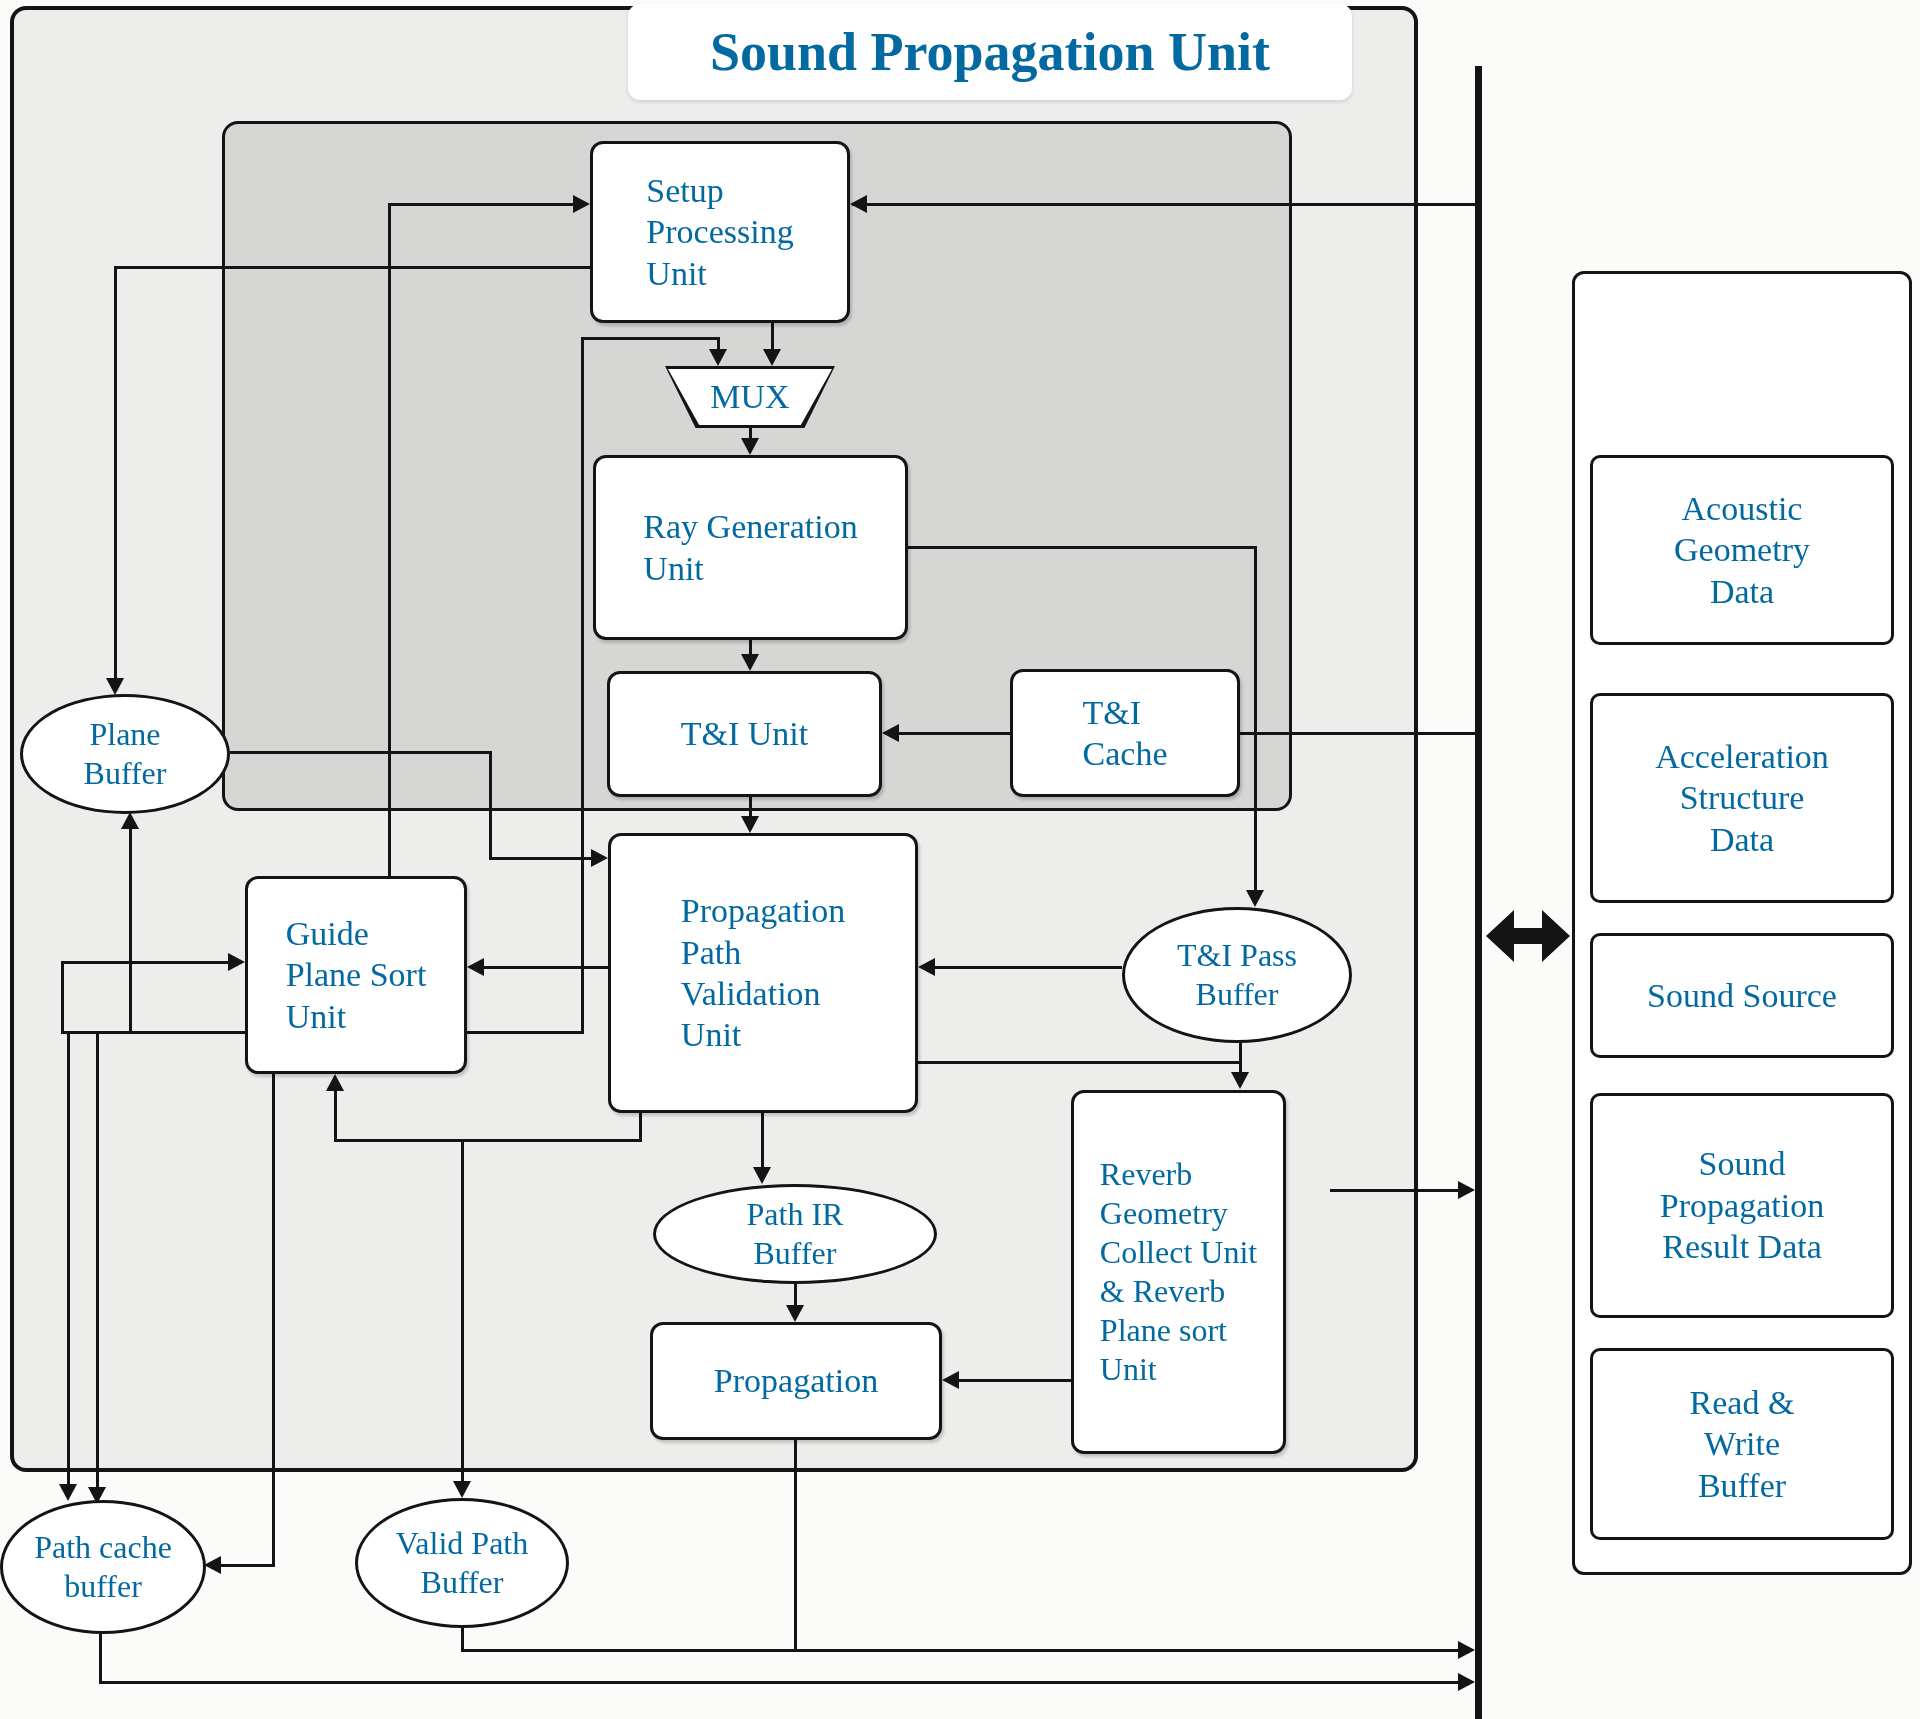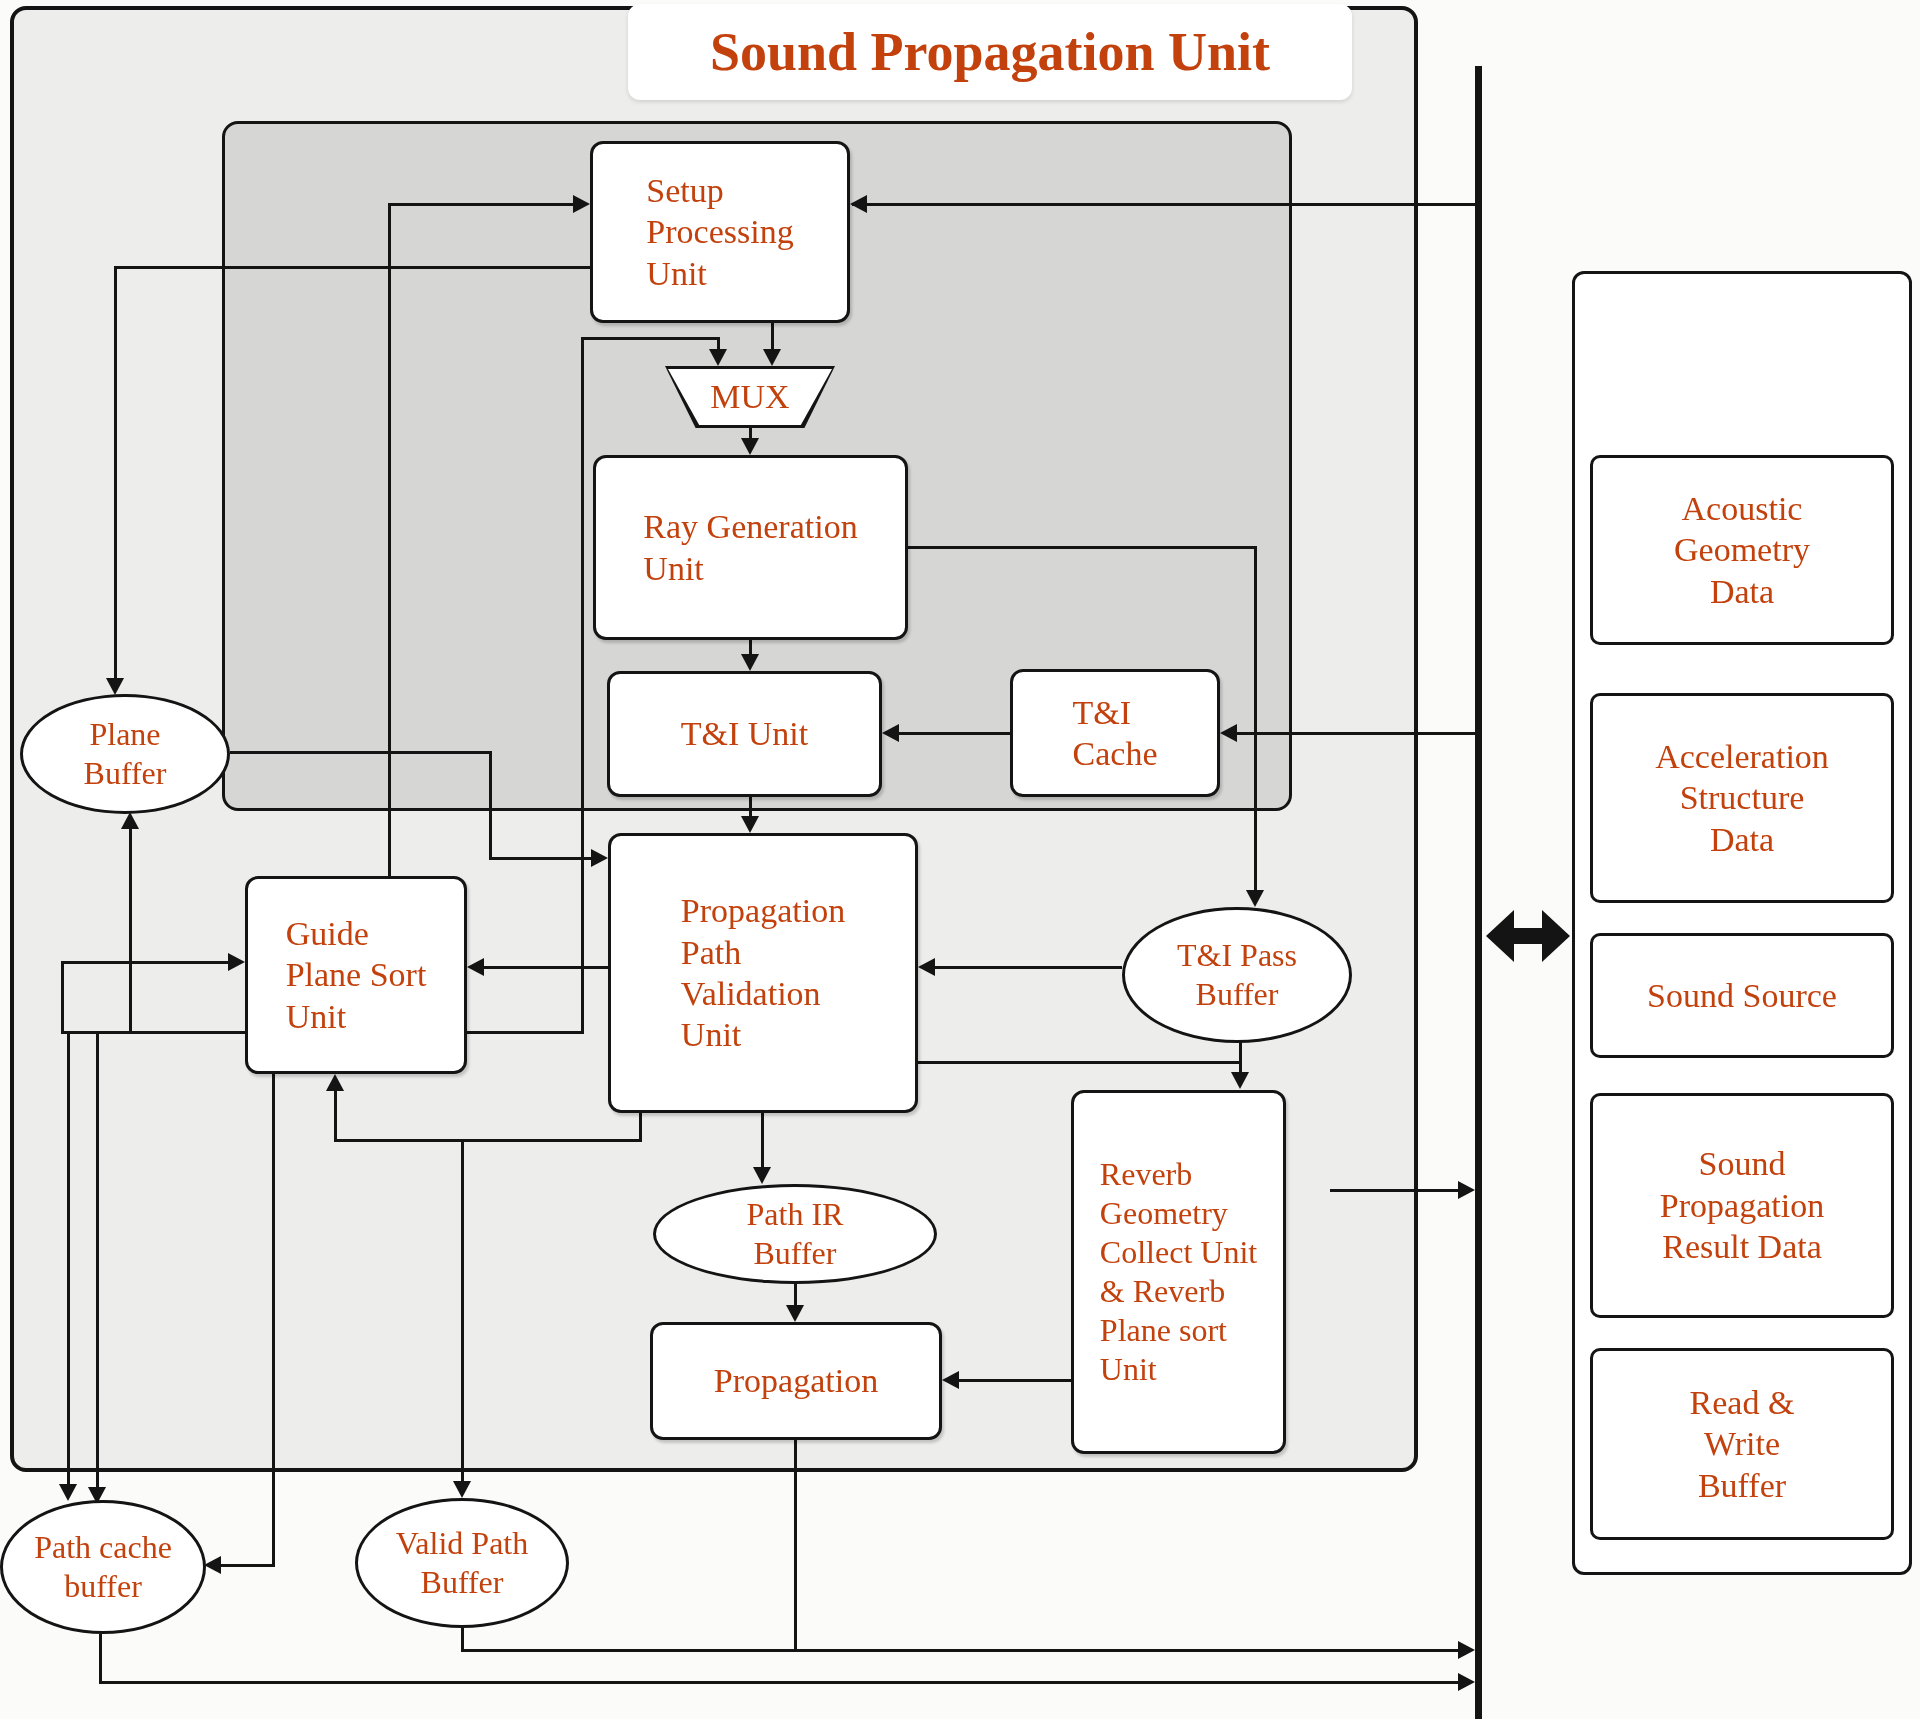--- a/index.html
+++ b/index.html
@@ -1,17 +1,17 @@
 <!DOCTYPE html>
 <html><head>
 <meta charset="utf-8">
 <style>
   html,body{margin:0;padding:0;background:#fbfbfa;}
   #stage{position:relative;width:1920px;height:1719px;background:#fbfbfa;overflow:hidden;
-         font-family:"Liberation Serif","DejaVu Serif",serif;color:#c2410c;}
+         font-family:"Liberation Serif","DejaVu Serif",serif;color:#0369a1;}
   .fill{position:absolute;box-sizing:border-box;}
   
   #spu-box{left:10px;top:6px;width:1408px;height:1466px;background:#ededeb;
            border:4px solid #141414;border-radius:16px;}
   #dark-box{left:222px;top:121px;width:1070px;height:690px;background:#d6d6d4;
             border:3px solid #141414;border-radius:16px;}
   #spu-title{left:628px;top:4px;width:724px;height:96px;background:#ffffff;border-radius:12px;
              display:flex;align-items:center;justify-content:center;font-weight:bold;font-size:54px;z-index:6;
              box-shadow:0 2px 4px rgba(0,0,0,.12);}
   
@@ -221,21 +221,21 @@
 
   <div class="box" style="left:593px;top:455px;width:315px;height:185px;">
     <span class="lbl">Ray Generation
 Unit</span>
   </div>
 
   <div class="box" style="left:607px;top:671px;width:275px;height:126px;">
     <span class="lbl">T&amp;I Unit</span>
   </div>
 
-  <div class="box" style="left:1010px;top:669px;width:210px;height:128px;">
+  <div class="box" style="left:1010px;top:669px;width:230px;height:128px;">
     <span class="lbl">T&amp;I
 Cache</span>
   </div>
 
   <div class="box" style="left:245px;top:876px;width:222px;height:198px;">
     <span class="lbl">Guide
 Plane Sort
 Unit</span>
   </div>
 

